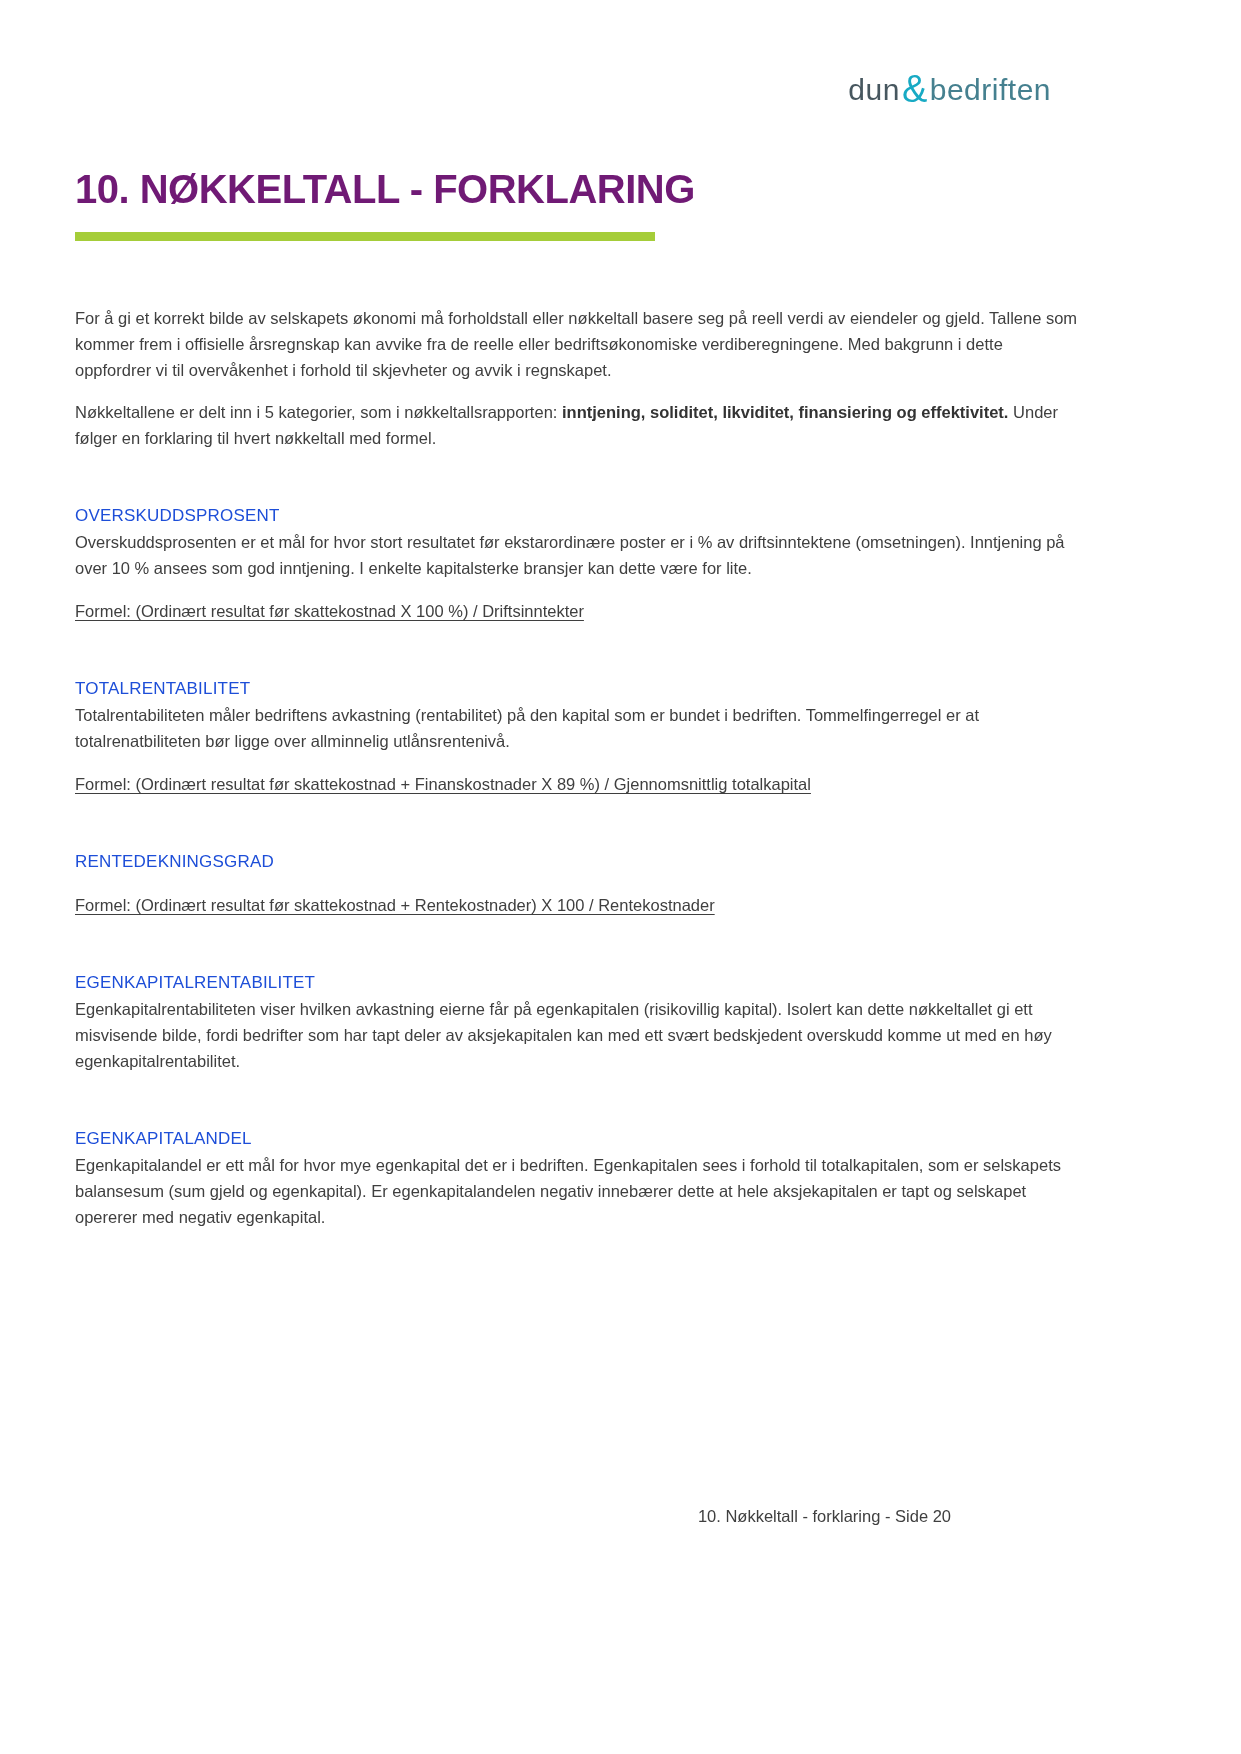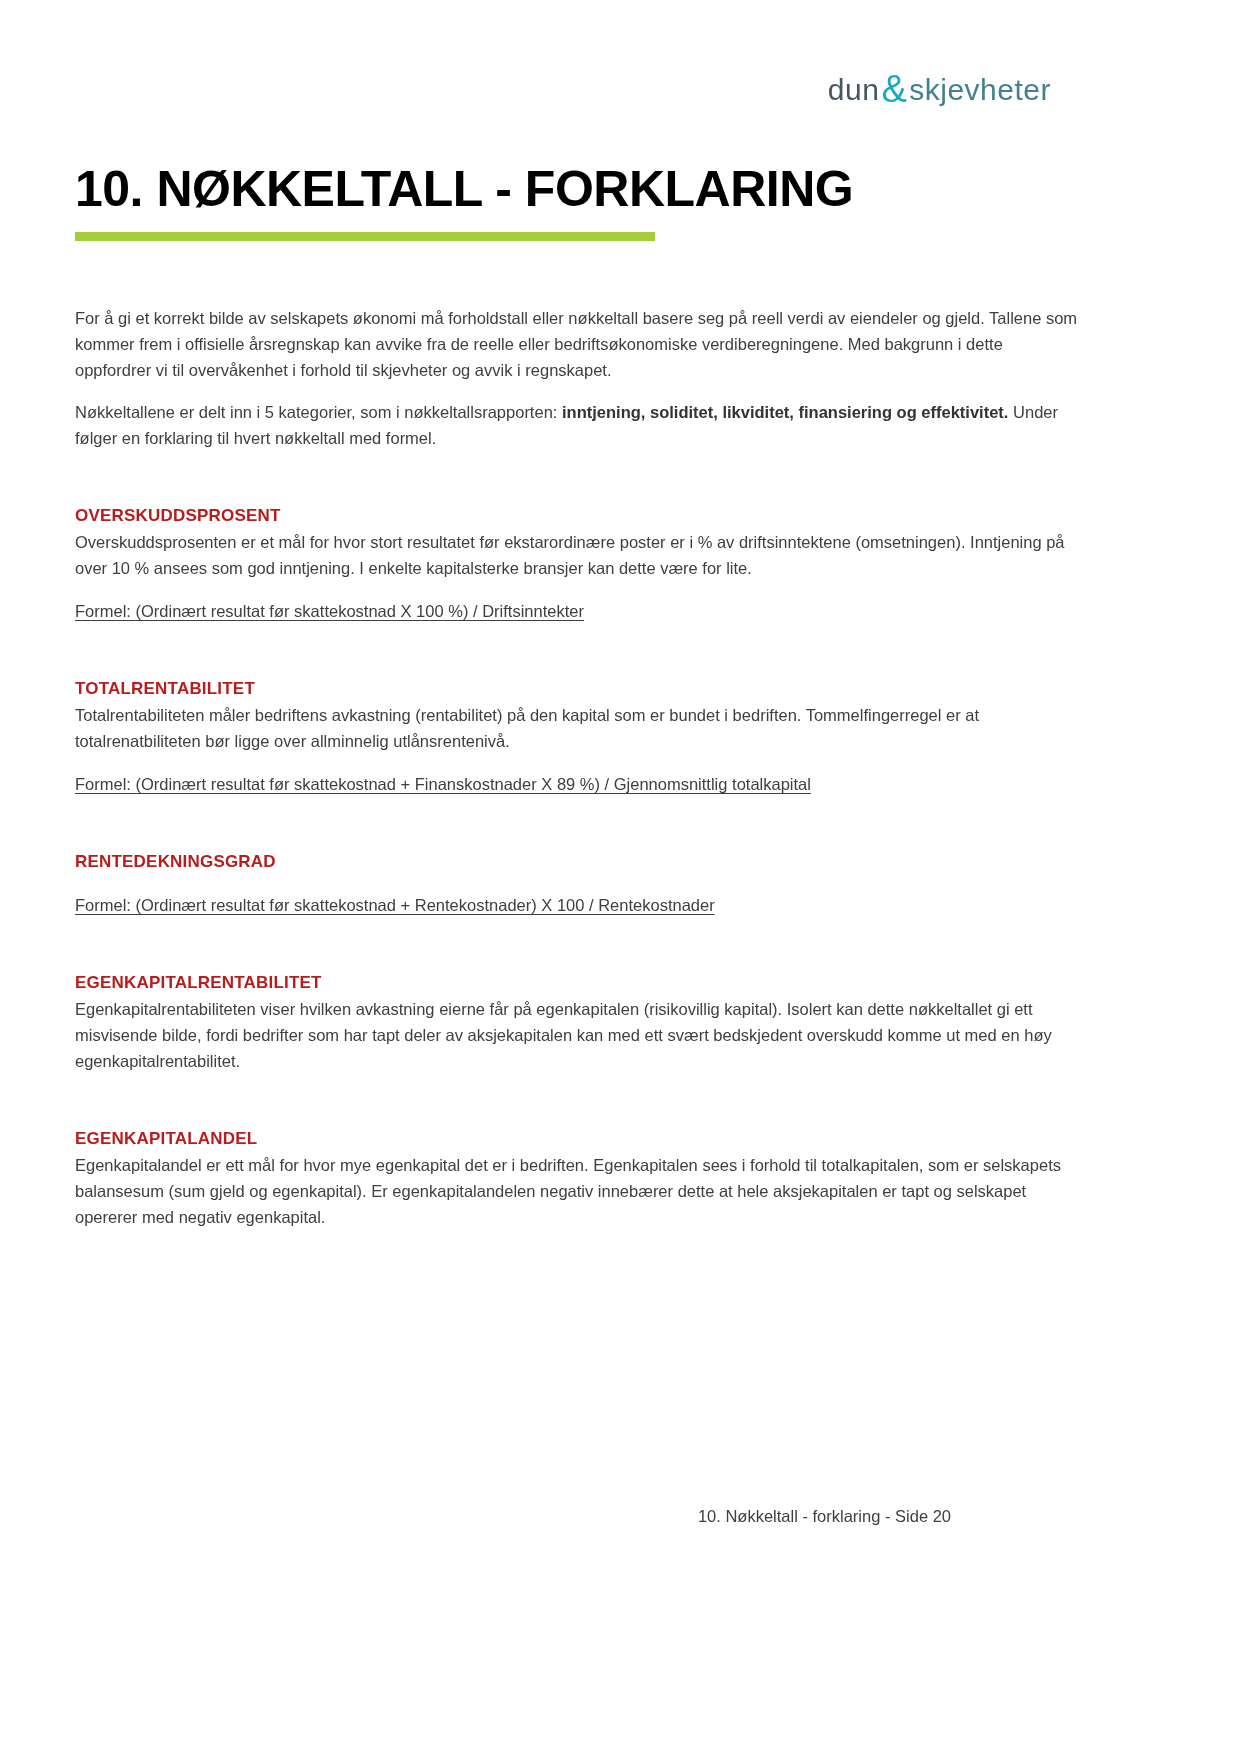--- a/index.html
+++ b/index.html
@@ -36,48 +36,48 @@
 
   
   .content {
     position: absolute;
     left: 75px;
     top: 0;
     width: 1005px;
   }
   h1.doc-title {
     margin-top: 168px;
-    font-size: 50px;
+    font-size: 40px;
     line-height: 42px;
     font-weight: 800;
     letter-spacing: -0.5px;
-    color: #000000;
+    color: #701a75;
   }
   .title-rule {
     margin-top: 22px;
     width: 580px;
     height: 9px;
     background: #a5cd39;
   }
   p.body {
     font-size: 16.5px;
     line-height: 26px;
     color: #3f3f3f;
   }
   .intro-1 { margin-top: 64px; }
   .intro-2 { margin-top: 16px; }
   .intro-2 strong { font-weight: 700; color: #333333; }
 
   section.keyfig { margin-top: 52px; }
   section.keyfig h2 {
     font-size: 17px;
     line-height: 26px;
-    font-weight: 700;
+    font-weight: 400;
     letter-spacing: 0.2px;
-    color: #b91c1c;
+    color: #1d4ed8;
   }
   section.keyfig p.body { margin-top: 0; }
   section.keyfig p.formula {
     font-size: 16.5px;
     line-height: 26px;
     color: #3f3f3f;
     text-decoration: underline;
     text-underline-offset: 3px;
     margin-top: 17px;
   }
@@ -90,21 +90,21 @@
     color: #3f3f3f;
     white-space: nowrap;
   }
 </style>
 </head>
 <body>
 
 <div class="page">
 
   <div class="logo">
-    <span class="logo-dun">dun</span><span class="logo-amp">&amp;</span><span class="logo-brad">skjevheter</span>
+    <span class="logo-dun">dun</span><span class="logo-amp">&amp;</span><span class="logo-brad">bedriften</span>
   </div>
 
   <div class="content">
 
     <h1 class="doc-title">10. NØKKELTALL - FORKLARING</h1>
     <div class="title-rule"></div>
 
     <p class="body intro-1">For å gi et korrekt bilde av selskapets økonomi må forholdstall eller nøkkeltall basere seg på reell verdi av eiendeler og gjeld. Tallene som kommer frem i offisielle årsregnskap kan avvike fra de reelle eller bedriftsøkonomiske verdiberegningene. Med bakgrunn i dette oppfordrer vi til overvåkenhet i forhold til skjevheter og avvik i regnskapet.</p>
 
     <p class="body intro-2"><span>Nøkkeltallene er delt inn i 5 kategorier, som i nøkkeltallsrapporten: </span><strong>inntjening, soliditet, likviditet, finansiering og effektivitet.</strong><span> Under følger en forklaring til hvert nøkkeltall med formel.</span></p>

